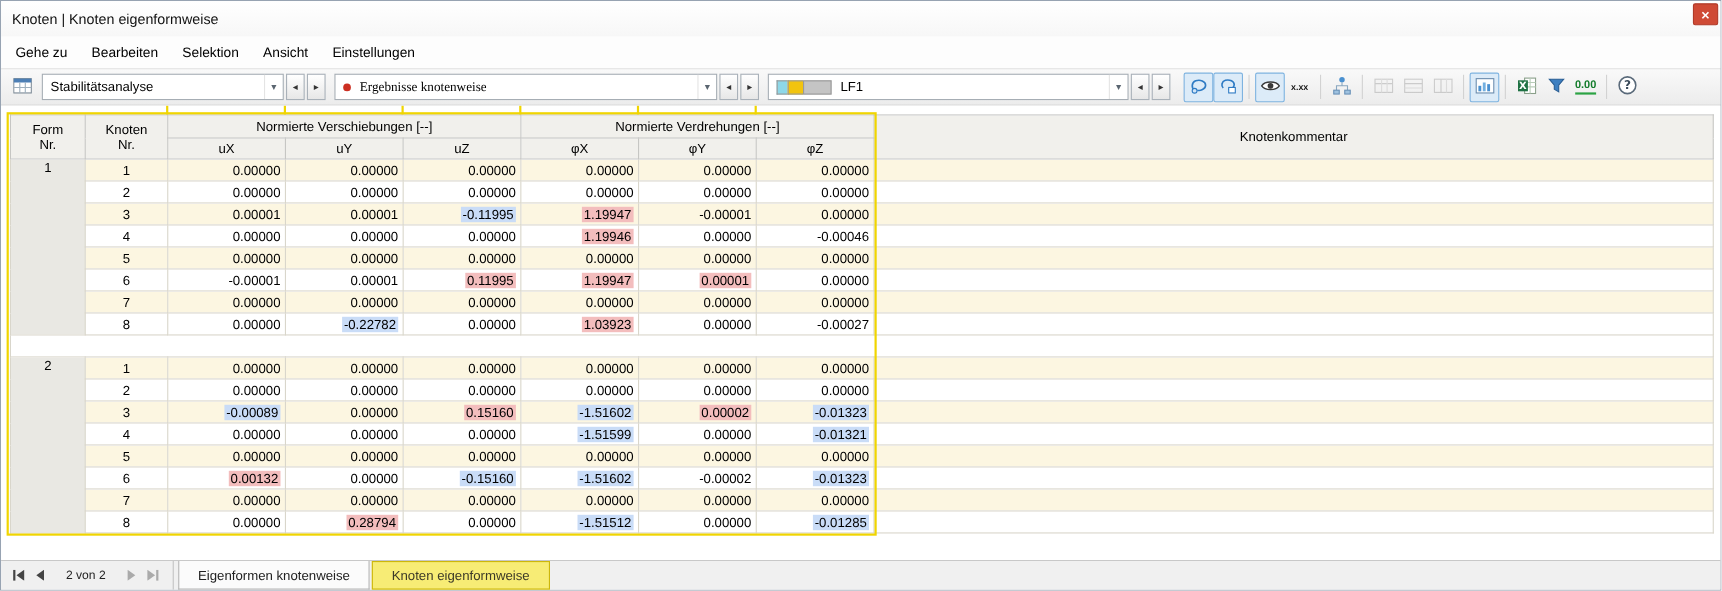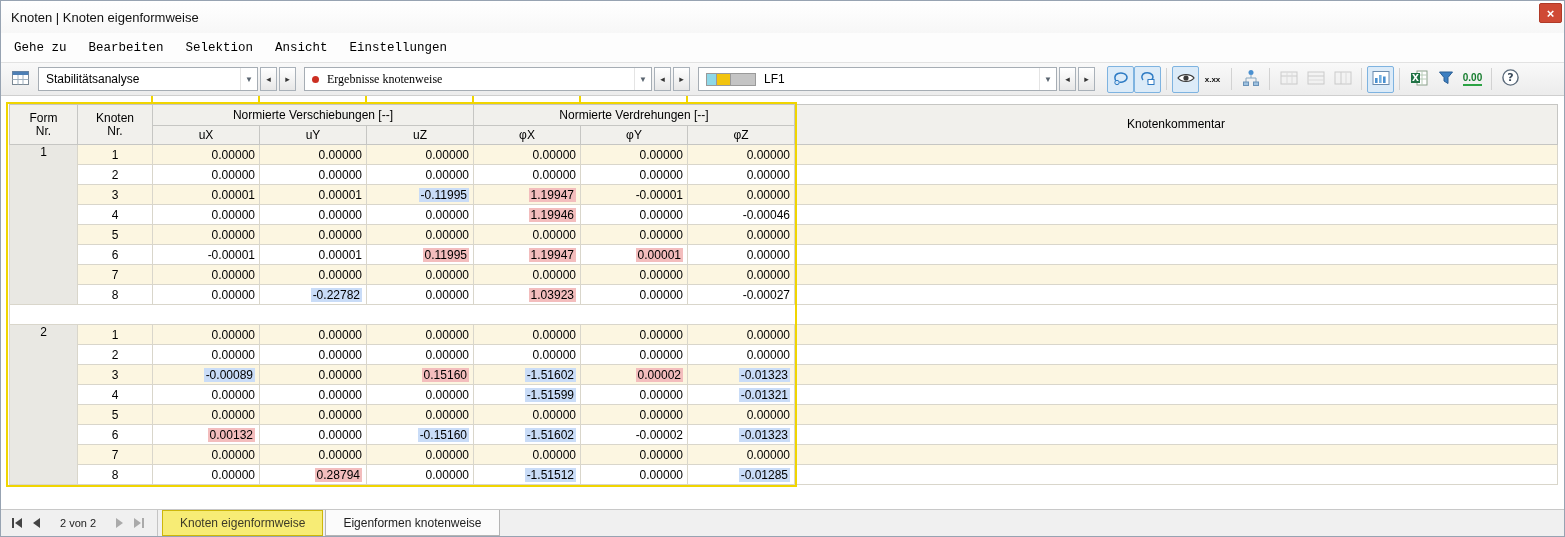--- a/index.html
+++ b/index.html
@@ -34,21 +34,20 @@
     color: #fff; font-size: 13px; font-weight: bold;
     display: flex; align-items: center; justify-content: center;
     cursor: pointer;
   }
   
   .menubar {
     height: 29px; flex: 0 0 29px;
     background: #fdfdfd;
     display: flex; align-items: center;
     padding-left: 2px;
-    font-family: Liberation Mono, monospace;
   }
   .menu-item { padding: 5px 11px; font-size: 12.5px; cursor: default; }
   
   .toolbar {
     height: 34px; flex: 0 0 34px;
     background: linear-gradient(#f9f9f9, #ececec);
     border-top: 1px solid #e2e2e2;
     border-bottom: 1px solid #cfcfcf;
     display: flex; align-items: center;
     padding: 0 6px;
@@ -70,21 +69,21 @@
   }
   .combo .combo-text { white-space: nowrap; overflow: hidden; }
   .combo .combo-arrow {
     margin-left: auto; width: 17px; height: 100%;
     display: flex; align-items: center; justify-content: center;
     color: #5a6570; font-size: 8px;
     border-left: 1px solid #e4e4e4;
   }
   .combo-analysis { width: 220px; margin-left: 4px; }
   .combo-results  { width: 348px; font-family: Liberation Serif, serif; }
-  .combo-loadcase { width: 359px; }
+  .combo-loadcase { width: 328px; }
   .navbtn {
     width: 17px; height: 24px; margin-left: 2px;
     border: 1px solid #a9b1b9;
     background: linear-gradient(#ffffff, #e7e7e7);
     display: flex; align-items: center; justify-content: center;
     font-size: 9px; color: #333; cursor: pointer; flex: 0 0 auto;
   }
   .red-dot {
     width: 7px; height: 7px; border-radius: 50%;
     background: #cc2f22; margin-right: 8px; flex: 0 0 auto;
@@ -590,18 +589,18 @@
       </div>
       <div class="pgbtn">
         <svg width="12" height="10" viewBox="0 0 12 10">
             <path d="M1 0 L8 5 L1 10 Z" fill="#aaaaaa"></path>
             <rect x="9" y="0" width="2" height="10" fill="#aaaaaa"></rect>
           </svg>
       </div>
     </div>
     <div class="vsep"></div>
     <div class="tabs">
+      <div class="tab">Eigenformen knotenweise</div>
       <div class="tab active">Knoten eigenformweise</div>
-      <div class="tab">Eigenformen knotenweise</div>
     </div>
   </div>
 
 </div>
 
 </body></html>

